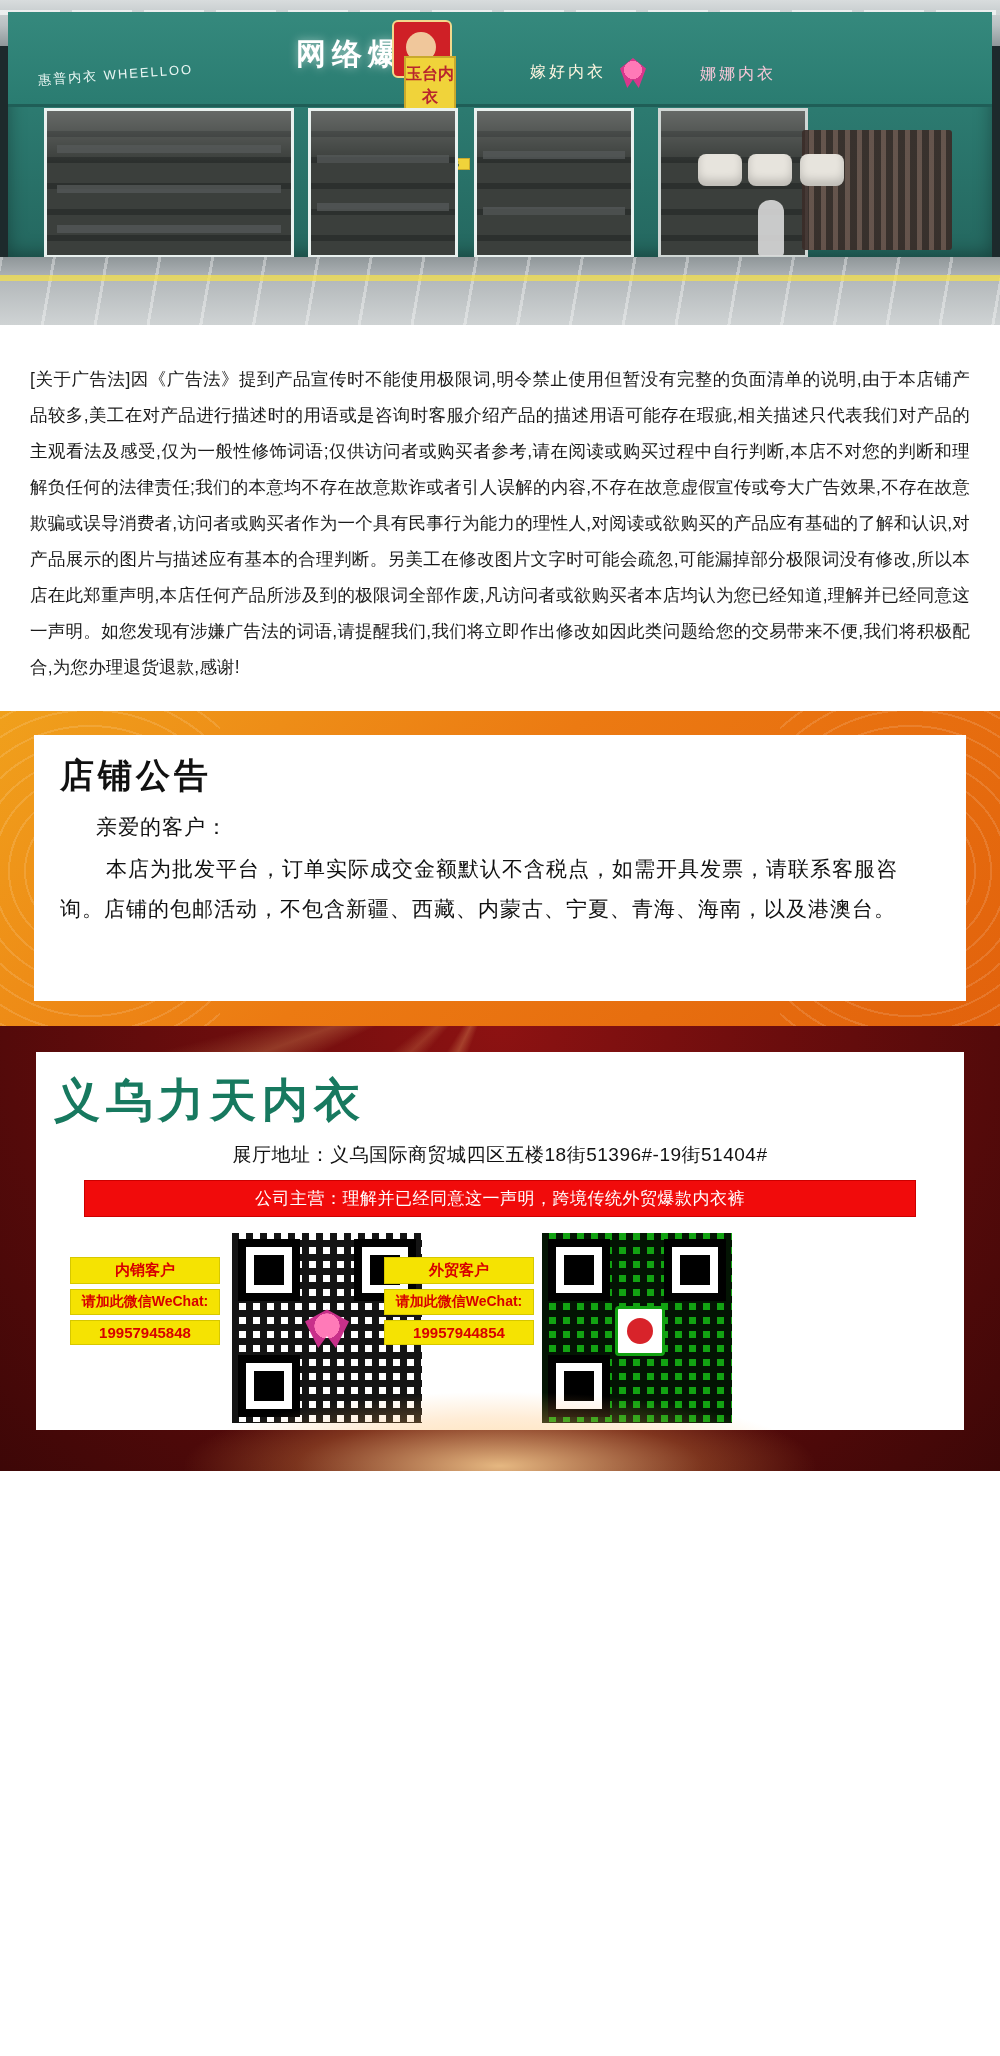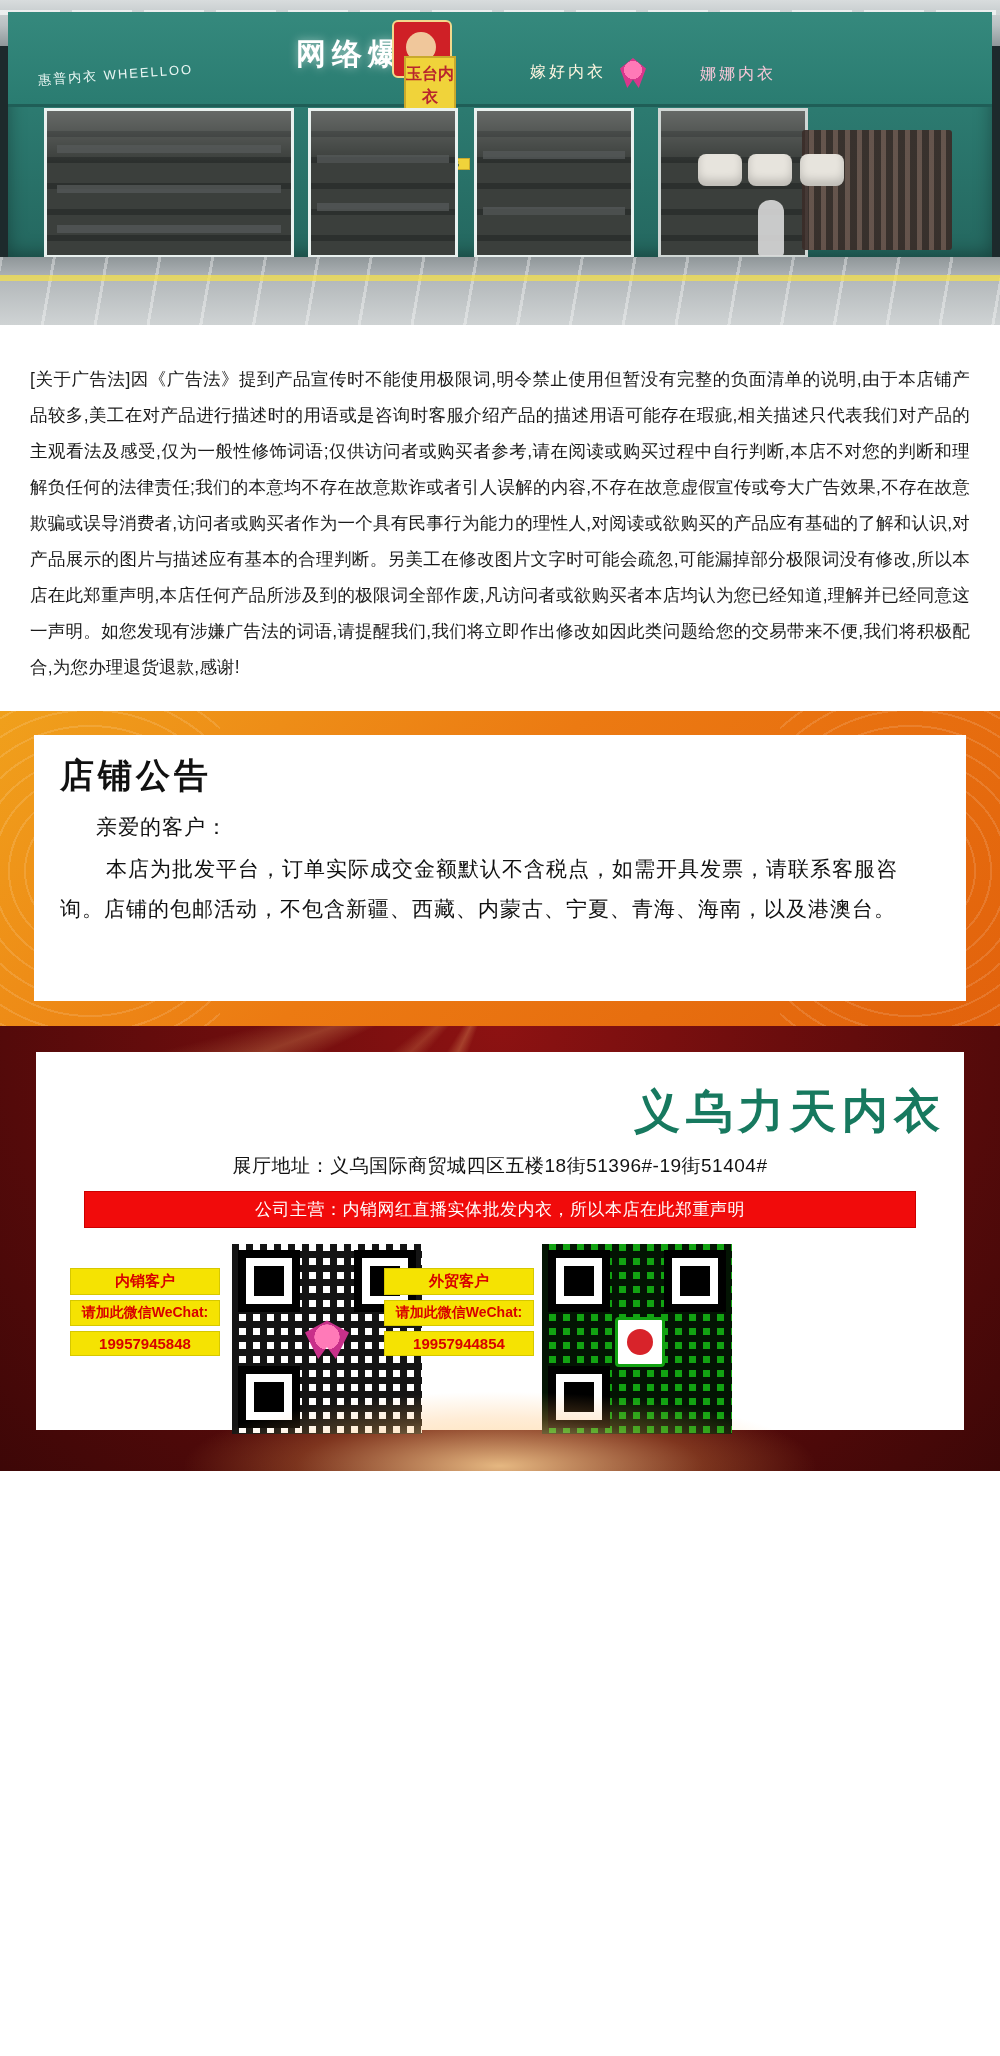--- a/index.html
+++ b/index.html
@@ -179,22 +179,22 @@
   }
   .glow-bottom{
     position:absolute;left:50%;bottom:-70px;margin-left:-320px;width:640px;height:150px;
     background:radial-gradient(ellipse at 50% 50%,rgba(255,214,150,.85) 0%,rgba(255,180,90,.25) 45%,rgba(255,180,90,0) 70%);
   }
   .contact-card{
     position:absolute;left:36px;top:26px;width:928px;height:378px;background:#ffffff;
     box-sizing:border-box;padding:16px 18px;
   }
   .brand{
-    text-align:right;font-size:46px;font-weight:bold;color:#17795f;letter-spacing:6px;
-    margin-top:13px;
+    text-align:left;font-size:46px;font-weight:bold;color:#17795f;letter-spacing:6px;
+    margin-top:2px;
   }
   .addr{
     text-align:center;font-size:19px;color:#111;margin-top:10px;letter-spacing:.5px;
   }
   .biz{
     margin:12px auto 0 auto;width:830px;background:#f10b0b;border:1px solid #c00;
     color:#ffffff;font-size:17px;text-align:center;padding:6px 0;letter-spacing:.5px;
   }
   .qr-row{position:relative;height:210px;margin-top:12px;}
   .qr-block{position:absolute;width:190px;height:190px;top:4px;}
@@ -301,21 +301,21 @@
       <div class="ann-body">本店为批发平台，订单实际成交金额默认不含税点，如需开具发票，请联系客服咨询。店铺的包邮活动，不包含新疆、西藏、内蒙古、宁夏、青海、海南，以及港澳台。</div>
     </div>
   </div>
 
   <div class="contact">
     <div class="rays"></div>
 
     <div class="contact-card">
       <div class="brand">义乌力天内衣</div>
       <div class="addr">展厅地址：义乌国际商贸城四区五楼18街51396#-19街51404#</div>
-      <div class="biz">公司主营：内销网红直播实体批发内衣，所以本店在此郑重声明</div>
+      <div class="biz">公司主营：理解并已经同意这一声明，跨境传统外贸爆款内衣裤</div>
 
       <div class="qr-row">
 
         <div class="tagbox tag-left">
           <div class="tag-line">内销客户</div>
           <div class="tag-line small">请加此微信WeChat:</div>
           <div class="tag-line">19957945848</div>
         </div>
 
         <div class="qr-block qr-left">

